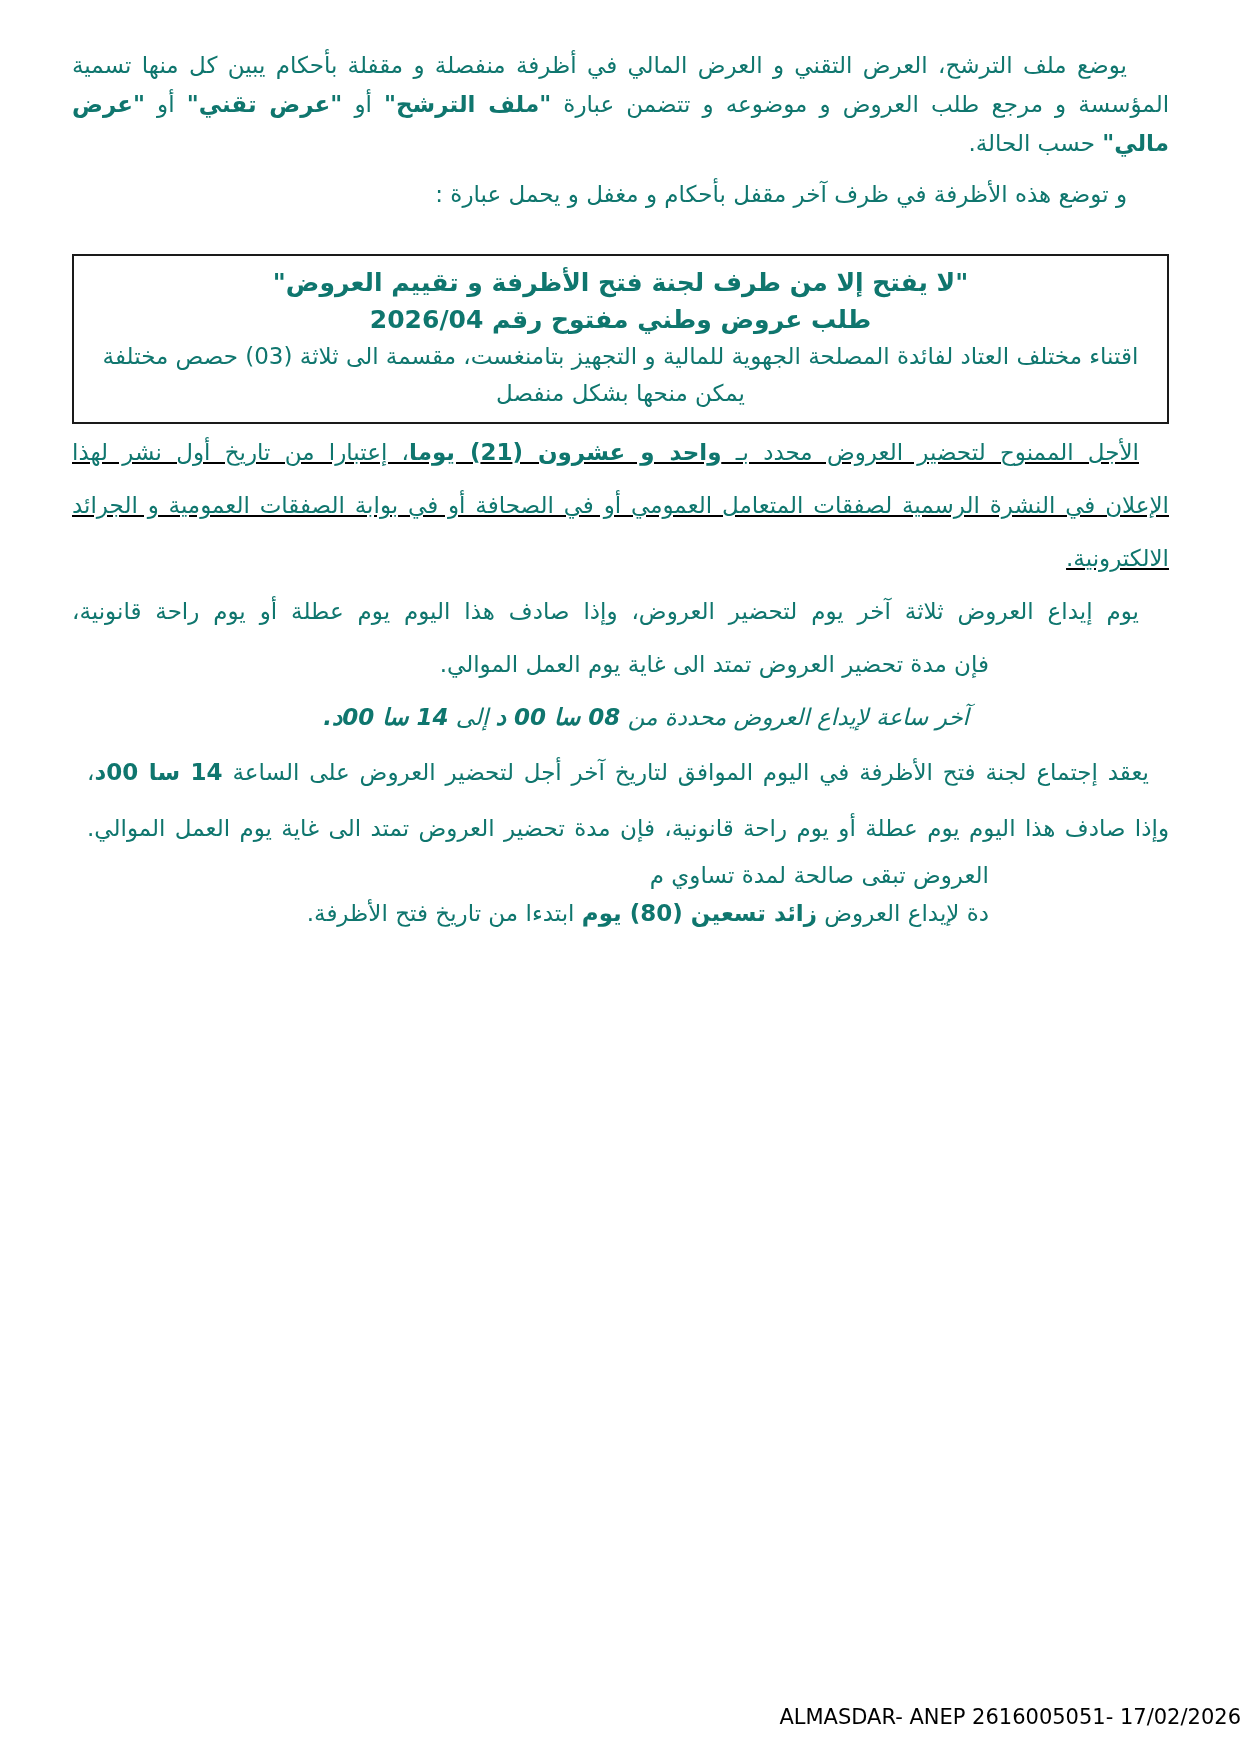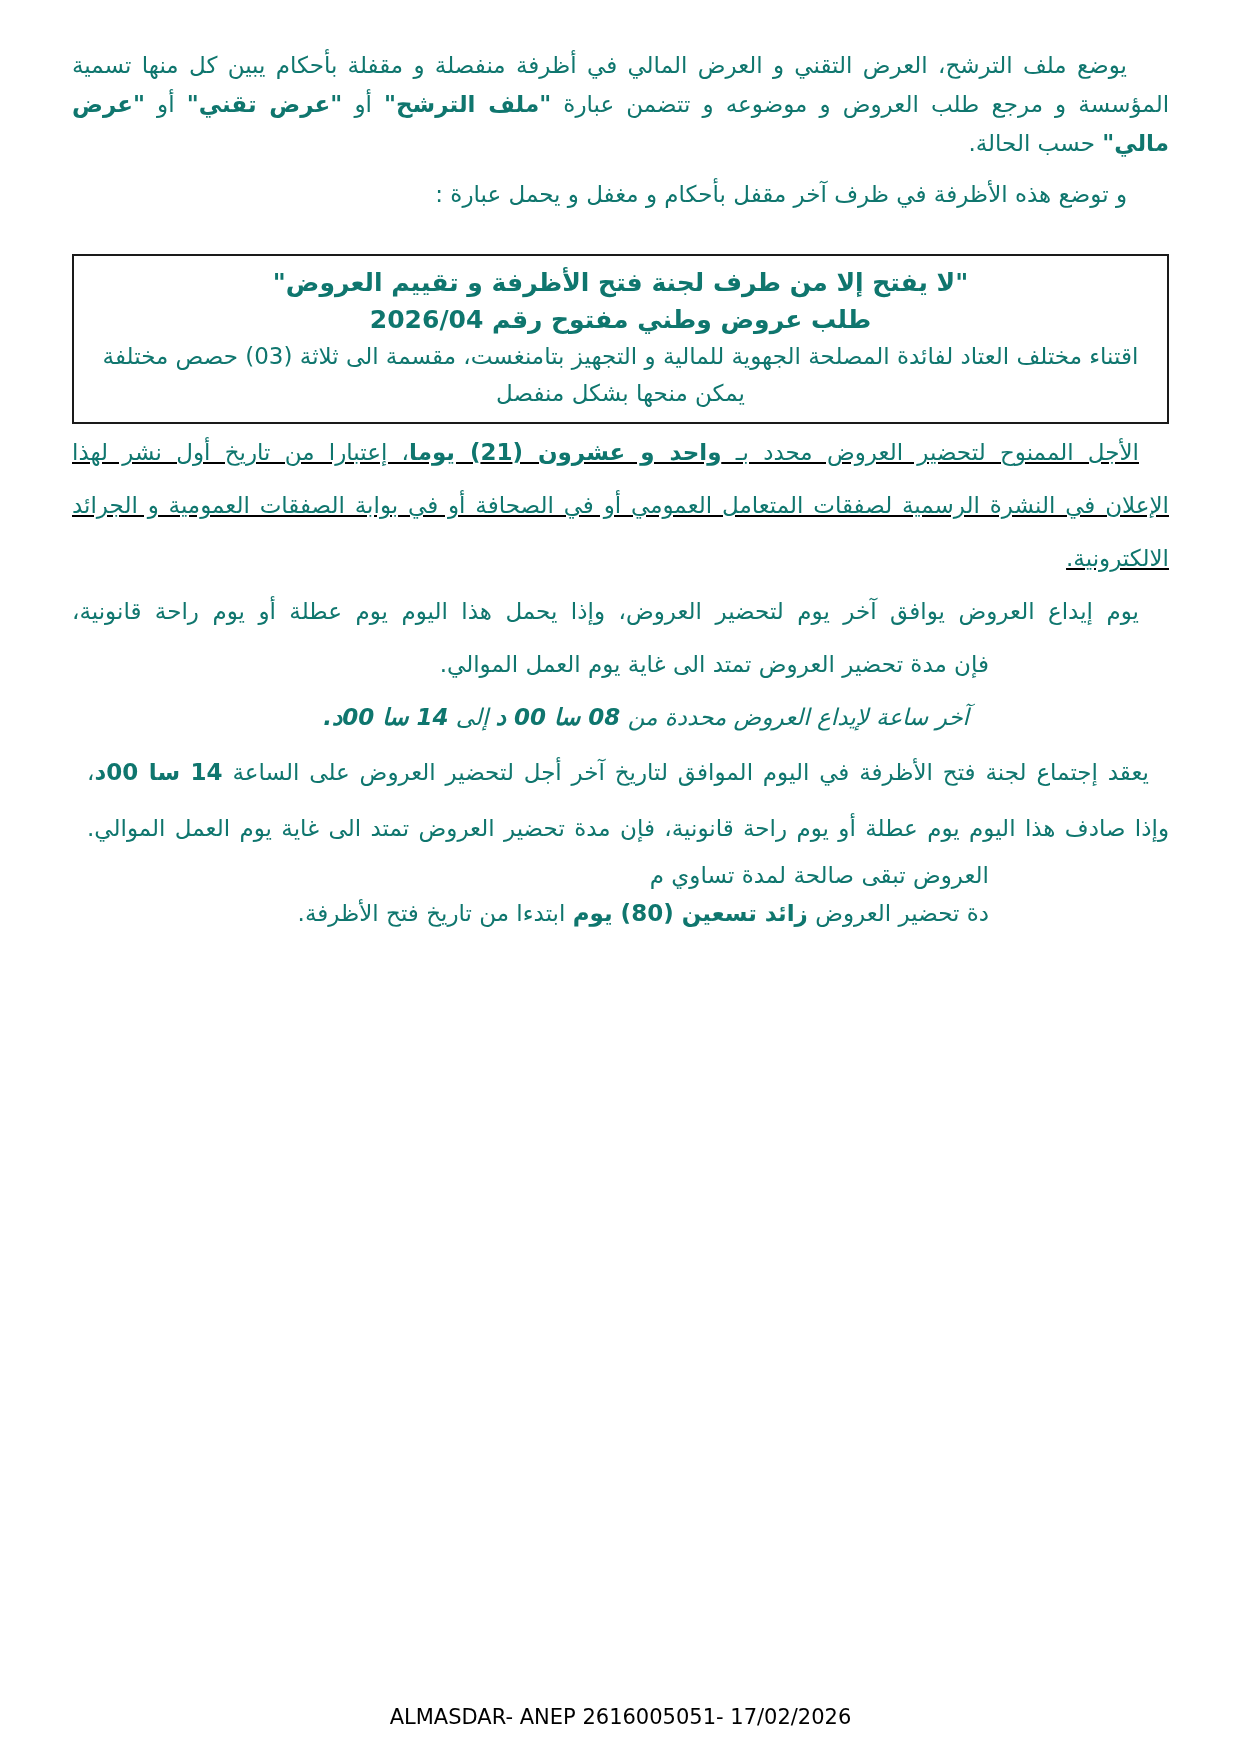--- a/index.html
+++ b/index.html
@@ -29,21 +29,21 @@
   .block-notice-box .line{line-height:37px;font-size:23px;}
   .block-notice-box .line.big{font-size:25px;}
   .block-paragraph-deadline{margin-top:2px;text-decoration:underline;}
   .block-paragraph-deadline .line,
   .block-paragraph-submission-day .line,
   .block-paragraph-deposit-hours .line{line-height:53px;}
   .block-paragraph-opening-session .line{line-height:56px;margin-left:15px;}
   .block-paragraph-validity .line{line-height:38px;}
   .footer{
     position:absolute;left:0;right:0;bottom:26px;
-    text-align:center;direction:ltr;
+    text-align:right;direction:ltr;
     font-size:21px;color:#000000;
     font-family:"DejaVu Sans",sans-serif;
   }
 </style>
 </head>
 <body>
 
 <div class="page">
   <div class="content" id="doc-blocks">
       <div class="block block-paragraph-envelopes">
@@ -59,29 +59,29 @@
         <div class="line lc big"><span class="run bold">طلب عروض وطني مفتوح رقم 2026/04</span></div>
         <div class="line lc"><span class="run">اقتناء مختلف العتاد لفائدة المصلحة الجهوية للمالية و التجهيز بتامنغست، مقسمة الى ثلاثة (03) حصص مختلفة</span></div>
         <div class="line lc"><span class="run">يمكن منحها بشكل منفصل</span></div>
       </div>
       <div class="block block-paragraph-deadline">
         <div class="line lj ind30"><span class="run">الأجل الممنوح لتحضير العروض محدد بـ </span><span class="run bold">واحد و عشرون (21) يوما</span><span class="run">، إعتبارا من تاريخ أول نشر لهذا</span></div>
         <div class="line lj"><span class="run">الإعلان في النشرة الرسمية لصفقات المتعامل العمومي أو في الصحافة أو في بوابة الصفقات العمومية و الجرائد</span></div>
         <div class="line lr"><span class="run">الالكترونية.</span></div>
       </div>
       <div class="block block-paragraph-submission-day">
-        <div class="line lj ind30"><span class="run">يوم إيداع العروض يوافق آخر يوم لتحضير العروض، وإذا يحمل هذا اليوم يوم عطلة أو يوم راحة قانونية،</span></div>
+        <div class="line lj ind30"><span class="run">يوم إيداع العروض ثلاثة آخر يوم لتحضير العروض، وإذا صادف هذا اليوم يوم عطلة أو يوم راحة قانونية،</span></div>
         <div class="line lr mr180"><span class="run">فإن مدة تحضير العروض تمتد الى غاية يوم العمل الموالي.</span></div>
       </div>
       <div class="block block-paragraph-deposit-hours">
         <div class="line lr mr200"><span class="run">آخر ساعة لإيداع العروض محددة من </span><span class="run bold">08 سا 00 د</span><span class="run"> إلى </span><span class="run bold">14 سا 00د.</span></div>
       </div>
       <div class="block block-paragraph-opening-session">
         <div class="line lj ind20"><span class="run">يعقد إجتماع لجنة فتح الأظرفة في اليوم الموافق لتاريخ آخر أجل لتحضير العروض على الساعة </span><span class="run bold">14 سا 00د</span><span class="run">،</span></div>
         <div class="line lj"><span class="run">وإذا صادف هذا اليوم يوم عطلة أو يوم راحة قانونية، فإن مدة تحضير العروض تمتد الى غاية يوم العمل الموالي.</span></div>
       </div>
       <div class="block block-paragraph-validity">
         <div class="line lr mr180"><span class="run">العروض تبقى صالحة لمدة تساوي م</span></div>
-        <div class="line lr mr180"><span class="run">دة تحضير العروض </span><span class="run bold">زائد تسعين (80) يوم</span><span class="run"> ابتدءا من تاريخ فتح الأظرفة.</span></div>
+        <div class="line lr mr180"><span class="run">دة لإيداع العروض </span><span class="run bold">زائد تسعين (80) يوم</span><span class="run"> ابتدءا من تاريخ فتح الأظرفة.</span></div>
       </div>
     </div>
   <div class="footer">ALMASDAR- ANEP 2616005051- 17/02/2026</div>
 </div>
 
 </body></html>

